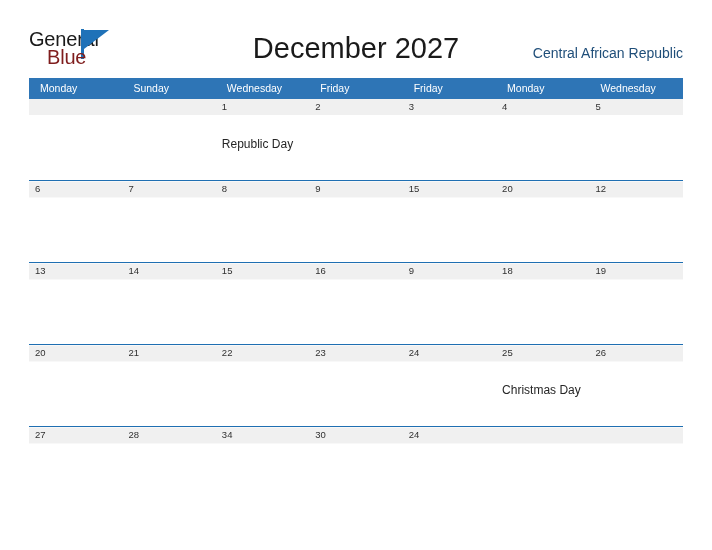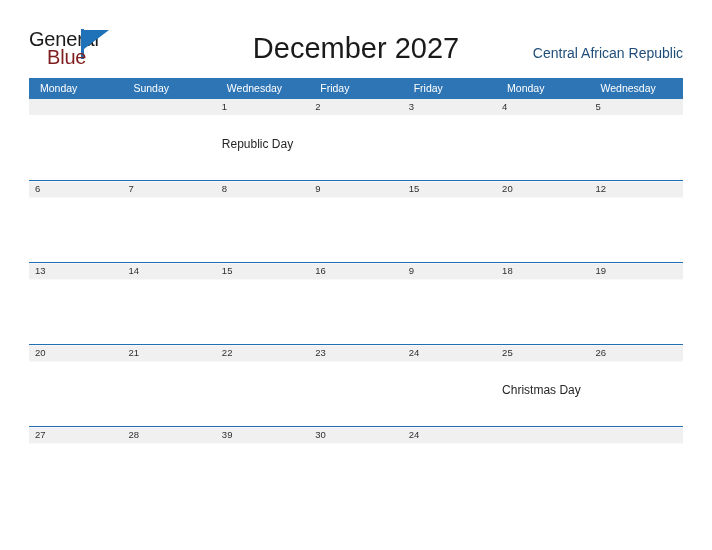--- a/index.html
+++ b/index.html
@@ -297,21 +297,21 @@
           </td>
         </tr>
         <tr>
           <td>
             <span class="daynum">27</span>
           </td>
           <td>
             <span class="daynum">28</span>
           </td>
           <td>
-            <span class="daynum">39</span>
+            <span class="daynum">34</span>
           </td>
           <td>
             <span class="daynum">30</span>
           </td>
           <td>
             <span class="daynum">24</span>
           </td>
           <td class="empty">
             <span class="daynum"></span>
           </td>

